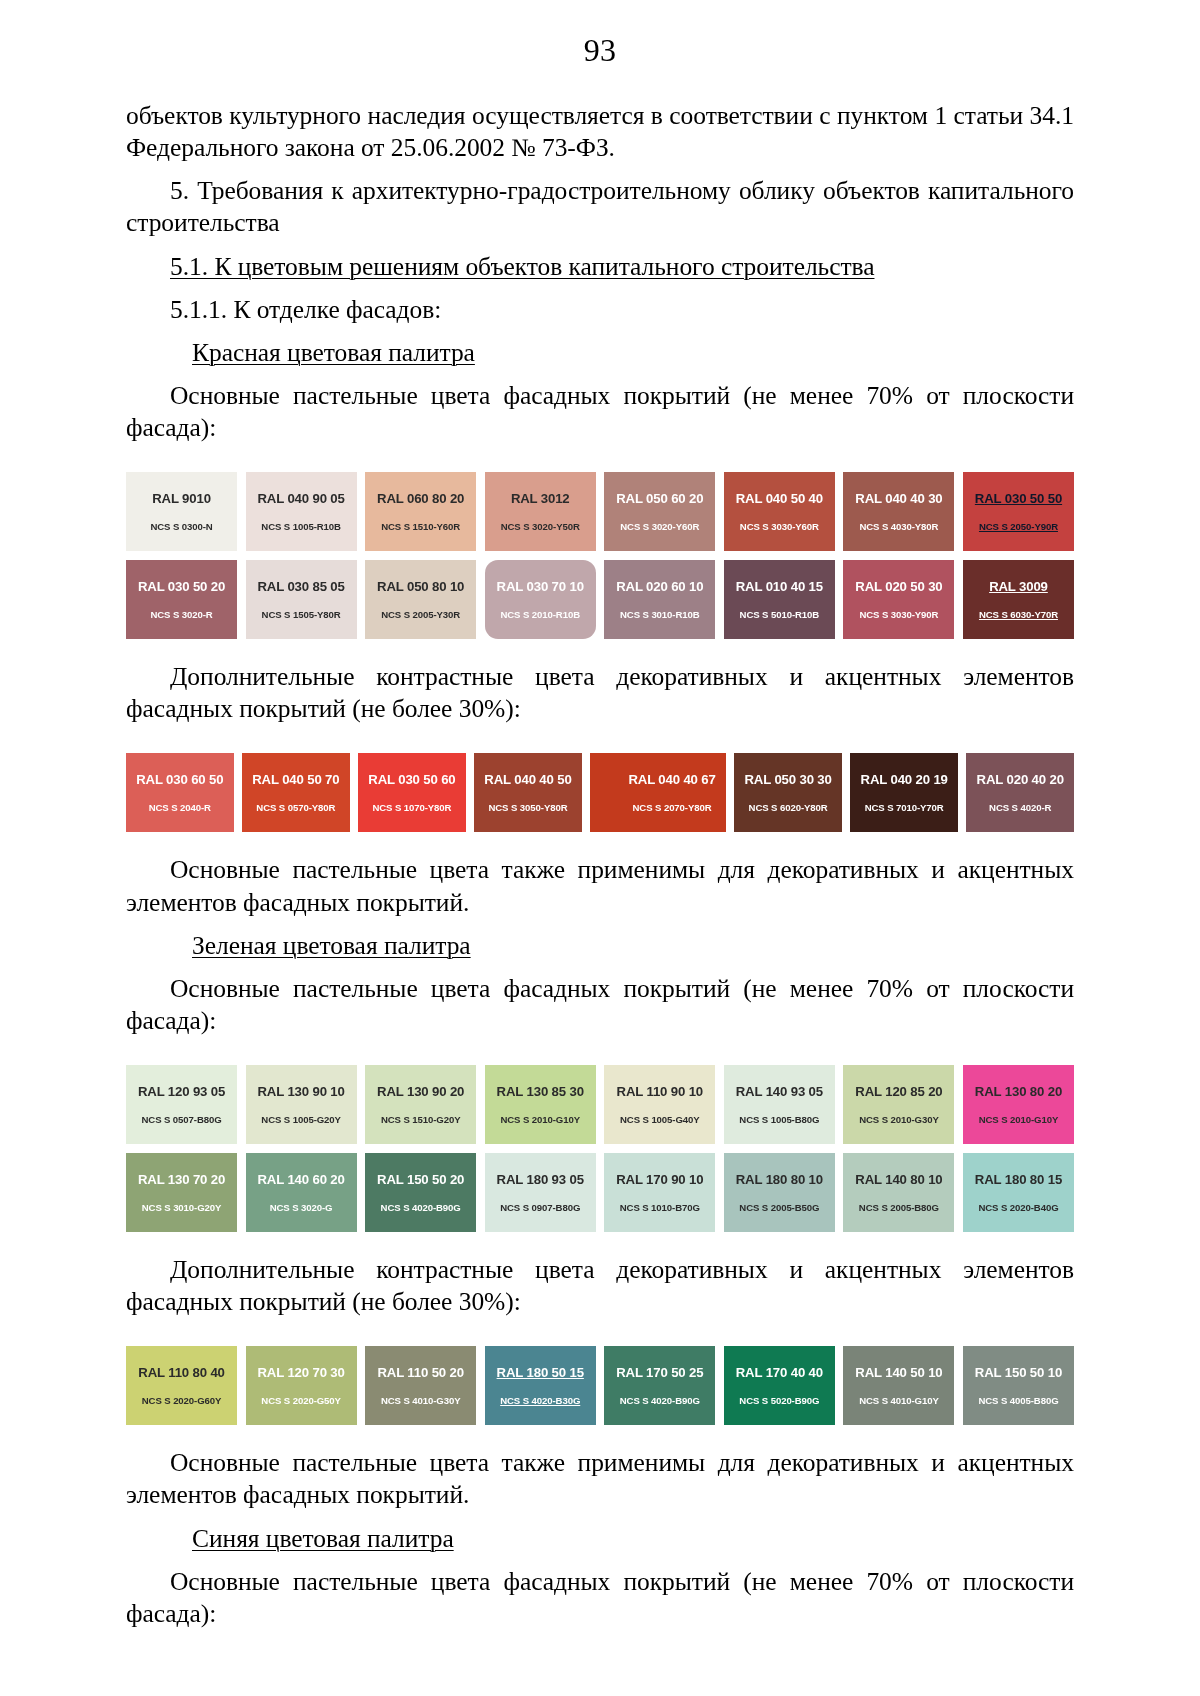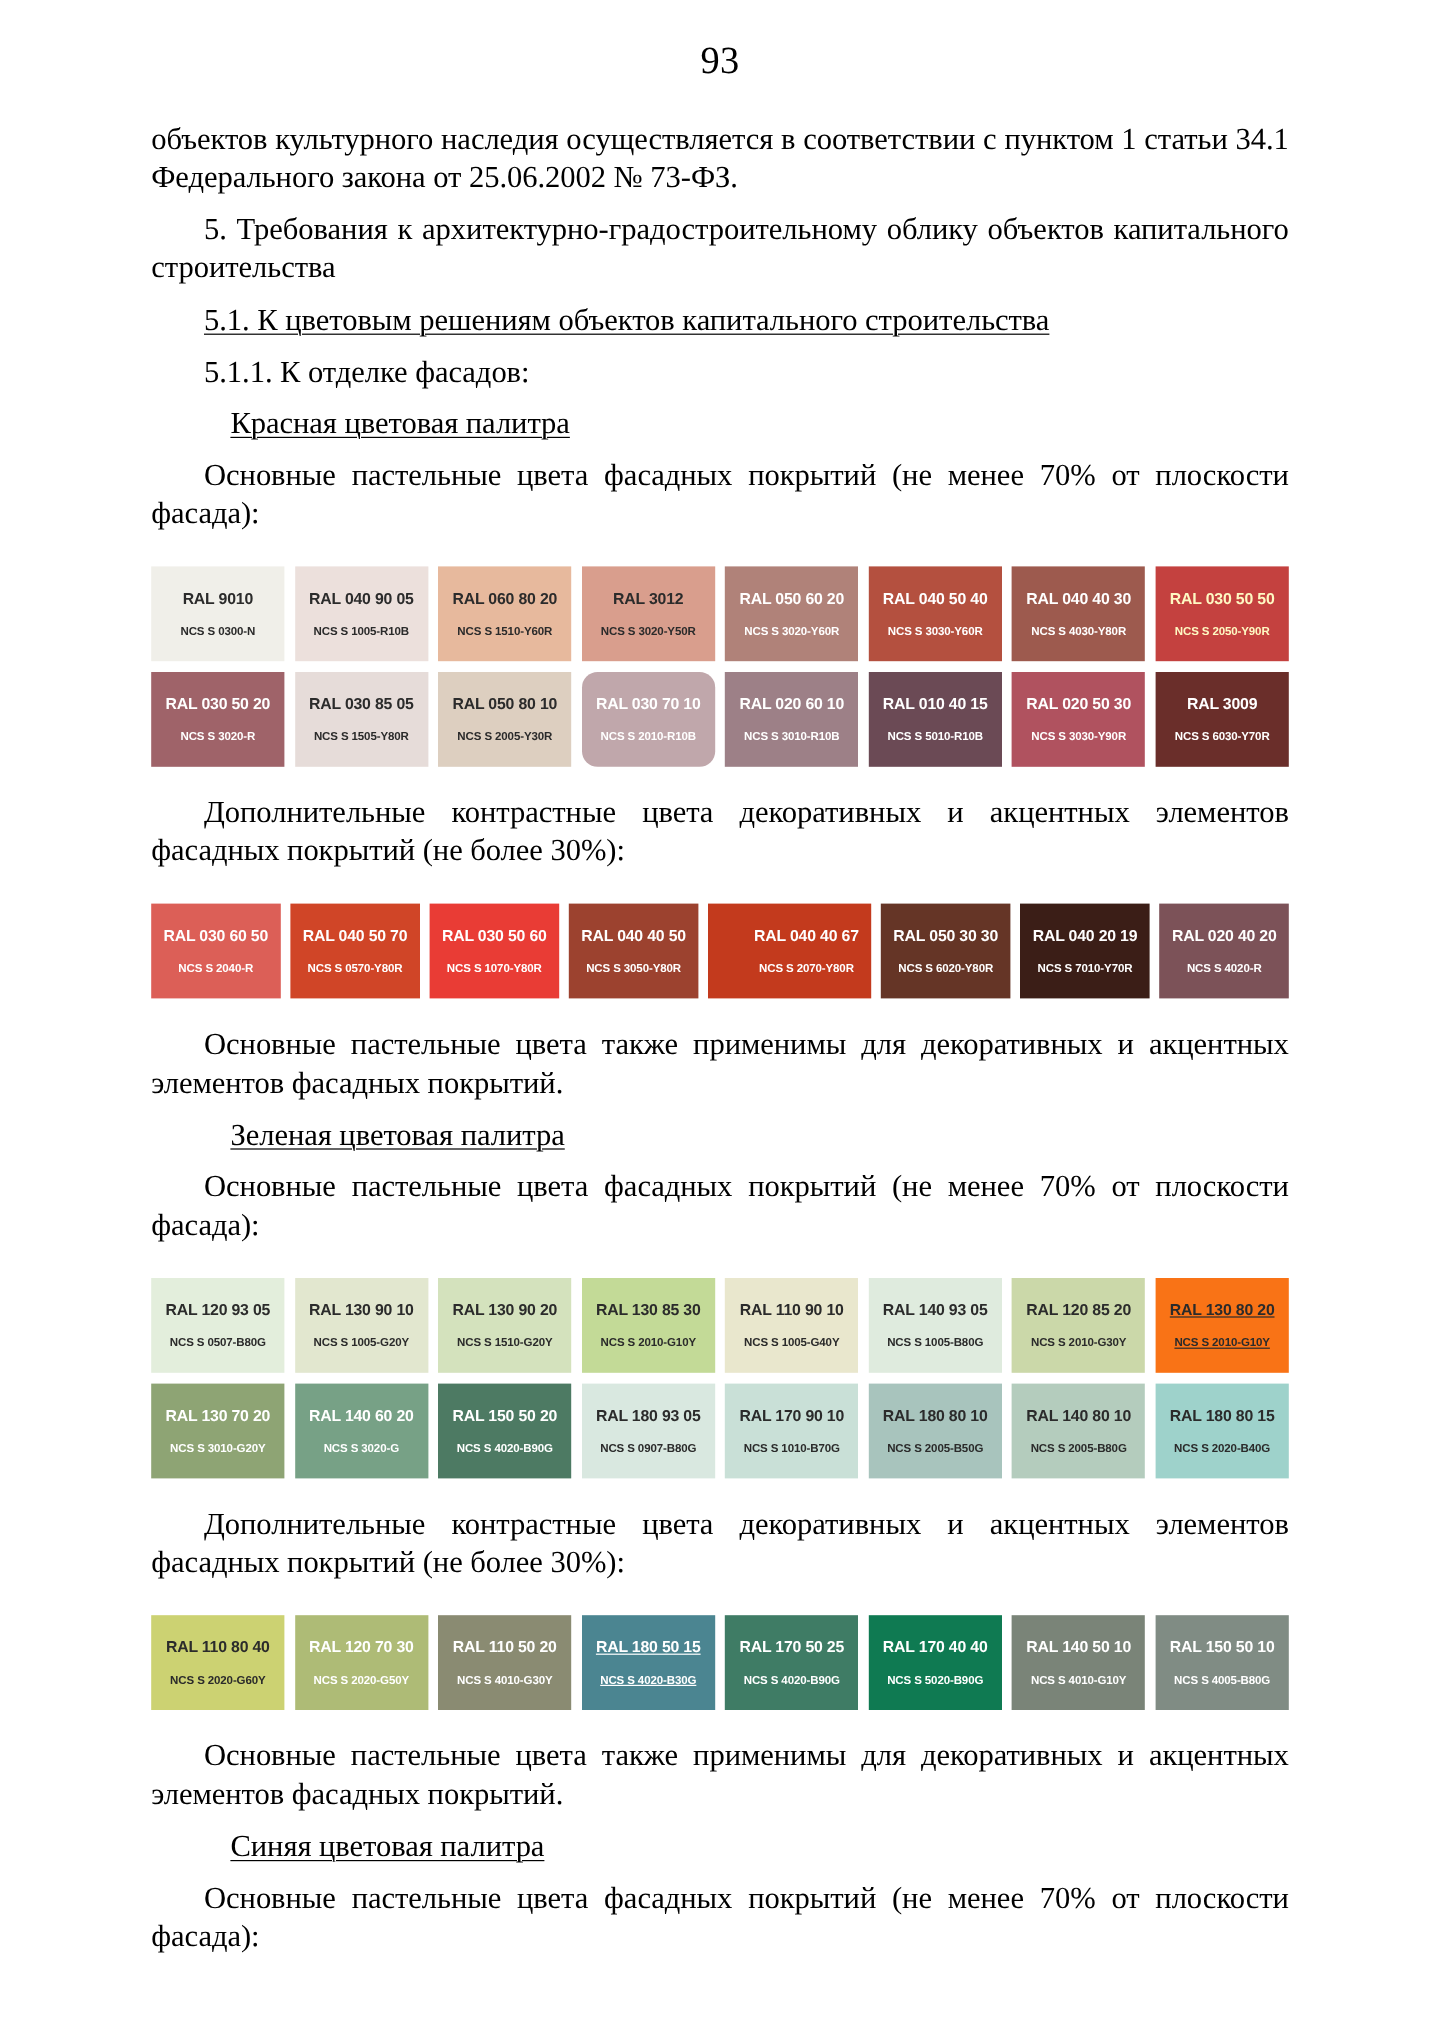--- a/index.html
+++ b/index.html
@@ -152,21 +152,21 @@
         <span class="ncs">NCS S 3020-Y60R</span>
       </div>
       <div class="swatch" style="background: rgb(180, 80, 63); color: rgb(255, 255, 255);">
         <span class="ral">RAL 040 50 40</span>
         <span class="ncs">NCS S 3030-Y60R</span>
       </div>
       <div class="swatch" style="background: rgb(157, 90, 78); color: rgb(255, 255, 255);">
         <span class="ral">RAL 040 40 30</span>
         <span class="ncs">NCS S 4030-Y80R</span>
       </div>
-      <div class="swatch" style="background: rgb(196, 65, 63); color: #fef9c3;">
+      <div class="swatch" style="background: rgb(196, 65, 63); color: #0f172a; text-decoration: underline;">
         <span class="ral">RAL 030 50 50</span>
         <span class="ncs">NCS S 2050-Y90R</span>
       </div>
     </div>
     <div class="swatch-row rowgap">
       <div class="swatch" style="background: rgb(159, 99, 105); color: rgb(255, 255, 255);">
         <span class="ral">RAL 030 50 20</span>
         <span class="ncs">NCS S 3020-R</span>
       </div>
       <div class="swatch" style="background: rgb(230, 220, 217); color: rgb(43, 43, 43);">
@@ -186,21 +186,21 @@
         <span class="ncs">NCS S 3010-R10B</span>
       </div>
       <div class="swatch" style="background: rgb(107, 74, 85); color: rgb(255, 255, 255);">
         <span class="ral">RAL 010 40 15</span>
         <span class="ncs">NCS S 5010-R10B</span>
       </div>
       <div class="swatch" style="background: rgb(176, 82, 95); color: rgb(255, 255, 255);">
         <span class="ral">RAL 020 50 30</span>
         <span class="ncs">NCS S 3030-Y90R</span>
       </div>
-      <div class="swatch" style="background: rgb(106, 46, 42); color: rgb(255, 255, 255);">
+      <div class="swatch" style="background: rgb(106, 46, 42); color: rgb(255, 255, 255); text-decoration: underline;">
         <span class="ral">RAL 3009</span>
         <span class="ncs">NCS S 6030-Y70R</span>
       </div>
     </div>
   </div>
 
   <div class="block-gap"></div>
 
   <div class="body-col">
     <p class="para indent">Дополнительные контрастные цвета декоративных и акцентных элементов фасадных покрытий (не более 30%):</p>
@@ -284,21 +284,21 @@
         <span class="ncs">NCS S 1005-G40Y</span>
       </div>
       <div class="swatch" style="background: rgb(223, 235, 222); color: rgb(43, 43, 43);">
         <span class="ral">RAL 140 93 05</span>
         <span class="ncs">NCS S 1005-B80G</span>
       </div>
       <div class="swatch" style="background: rgb(203, 216, 169); color: rgb(43, 43, 43);">
         <span class="ral">RAL 120 85 20</span>
         <span class="ncs">NCS S 2010-G30Y</span>
       </div>
-      <div class="swatch" style="background: #f97316; color: rgb(43, 43, 43); text-decoration: underline;">
+      <div class="swatch" style="background: #ec4899; color: rgb(43, 43, 43);">
         <span class="ral">RAL 130 80 20</span>
         <span class="ncs">NCS S 2010-G10Y</span>
       </div>
     </div>
     <div class="swatch-row rowgap">
       <div class="swatch" style="background: rgb(142, 164, 116); color: rgb(255, 255, 255);">
         <span class="ral">RAL 130 70 20</span>
         <span class="ncs">NCS S 3010-G20Y</span>
       </div>
       <div class="swatch" style="background: rgb(119, 161, 134); color: rgb(255, 255, 255);">

